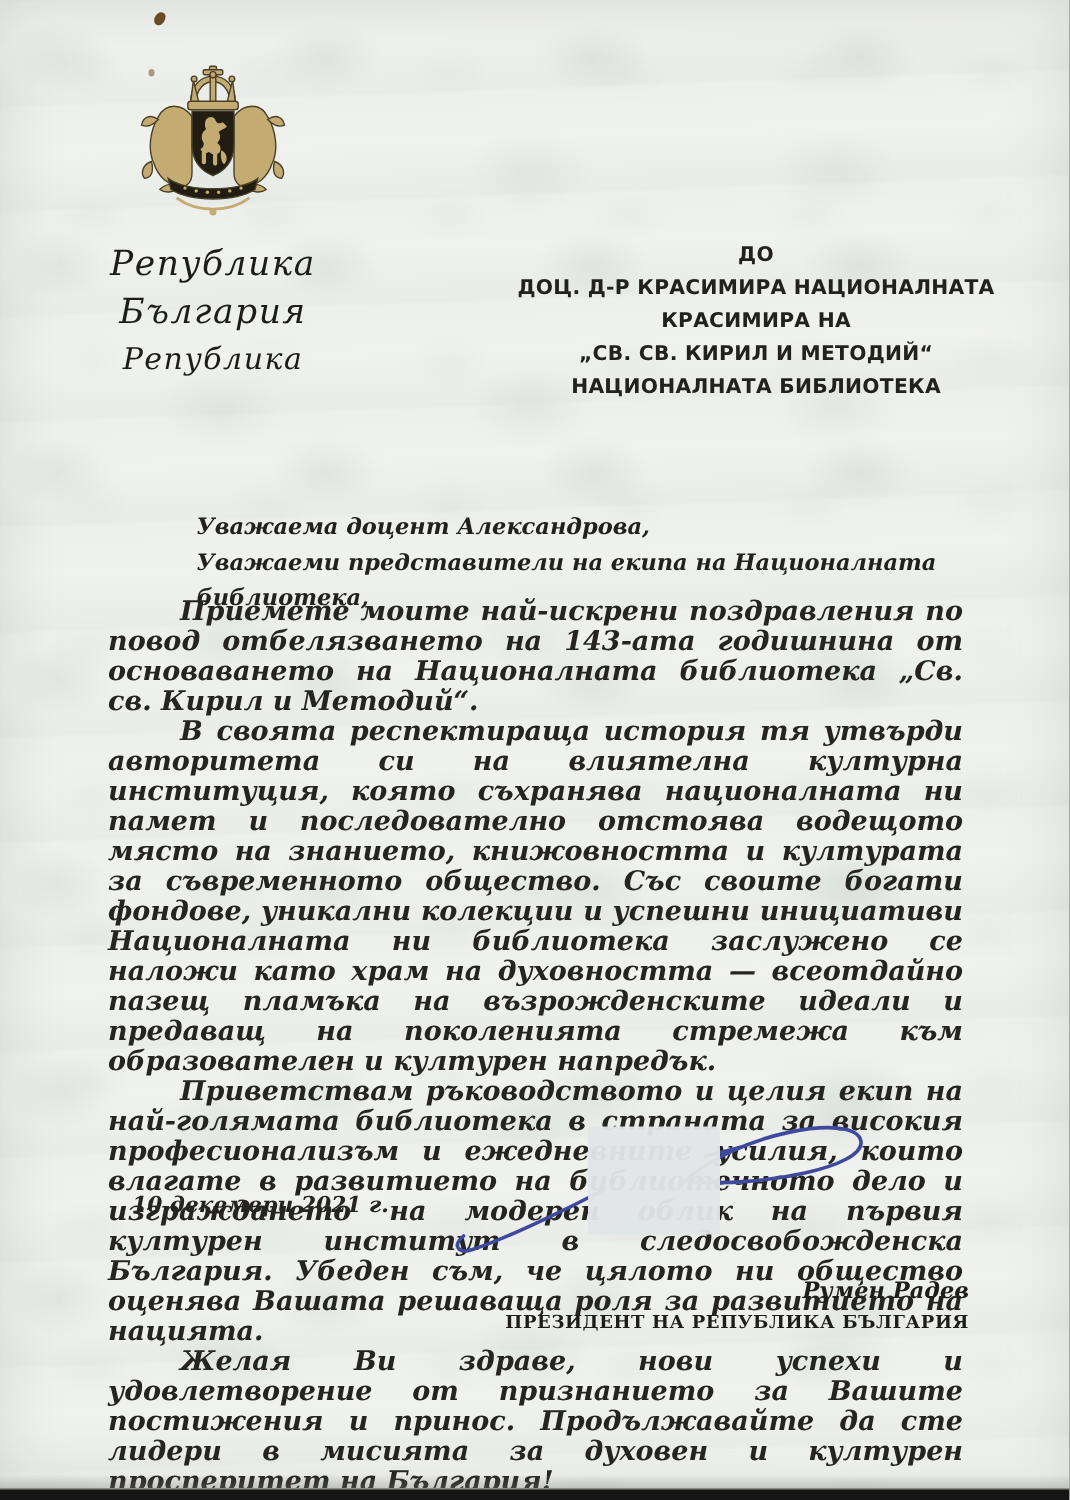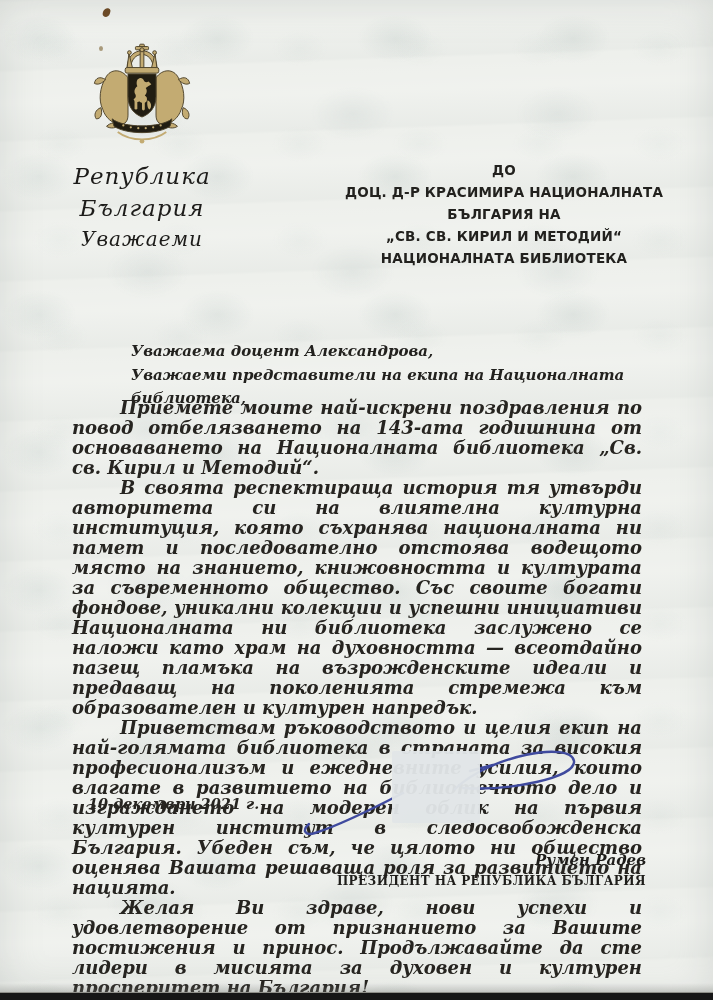--- a/index.html
+++ b/index.html
@@ -106,27 +106,27 @@
           <circle cx="72" cy="91" r="1.2"></circle>
           <circle cx="80" cy="89" r="1.2"></circle>
       </g>
       <path d="M34,96 C42,102 52,104 60,104 C68,104 78,102 86,96" fill="none" stroke="#c3ab72" stroke-width="2"></path>
       <circle cx="60" cy="106" r="2.5" fill="#c3ab72" stroke="none"></circle>
     </g>
   </svg>
 
   <div class="org">
     <div class="org-line1">Република България</div>
-    <div class="org-line2">Уважаеми</div>
+    <div class="org-line2">Република</div>
   </div>
 
   <div class="recipient">
     <div>ДО</div>
     <div>ДОЦ. Д-Р КРАСИМИРА НАЦИОНАЛНАТА</div>
-    <div>БЪЛГАРИЯ НА</div>
+    <div>КРАСИМИРА НА</div>
     <div>„СВ. СВ. КИРИЛ И МЕТОДИЙ“</div>
     <div>НАЦИОНАЛНАТА БИБЛИОТЕКА</div>
   </div>
 
   <div class="salutation">
     <div>Уважаема доцент Александрова,</div>
     <div>Уважаеми представители на екипа на Националната библиотека,</div>
   </div>
 
   <div class="body-text">

